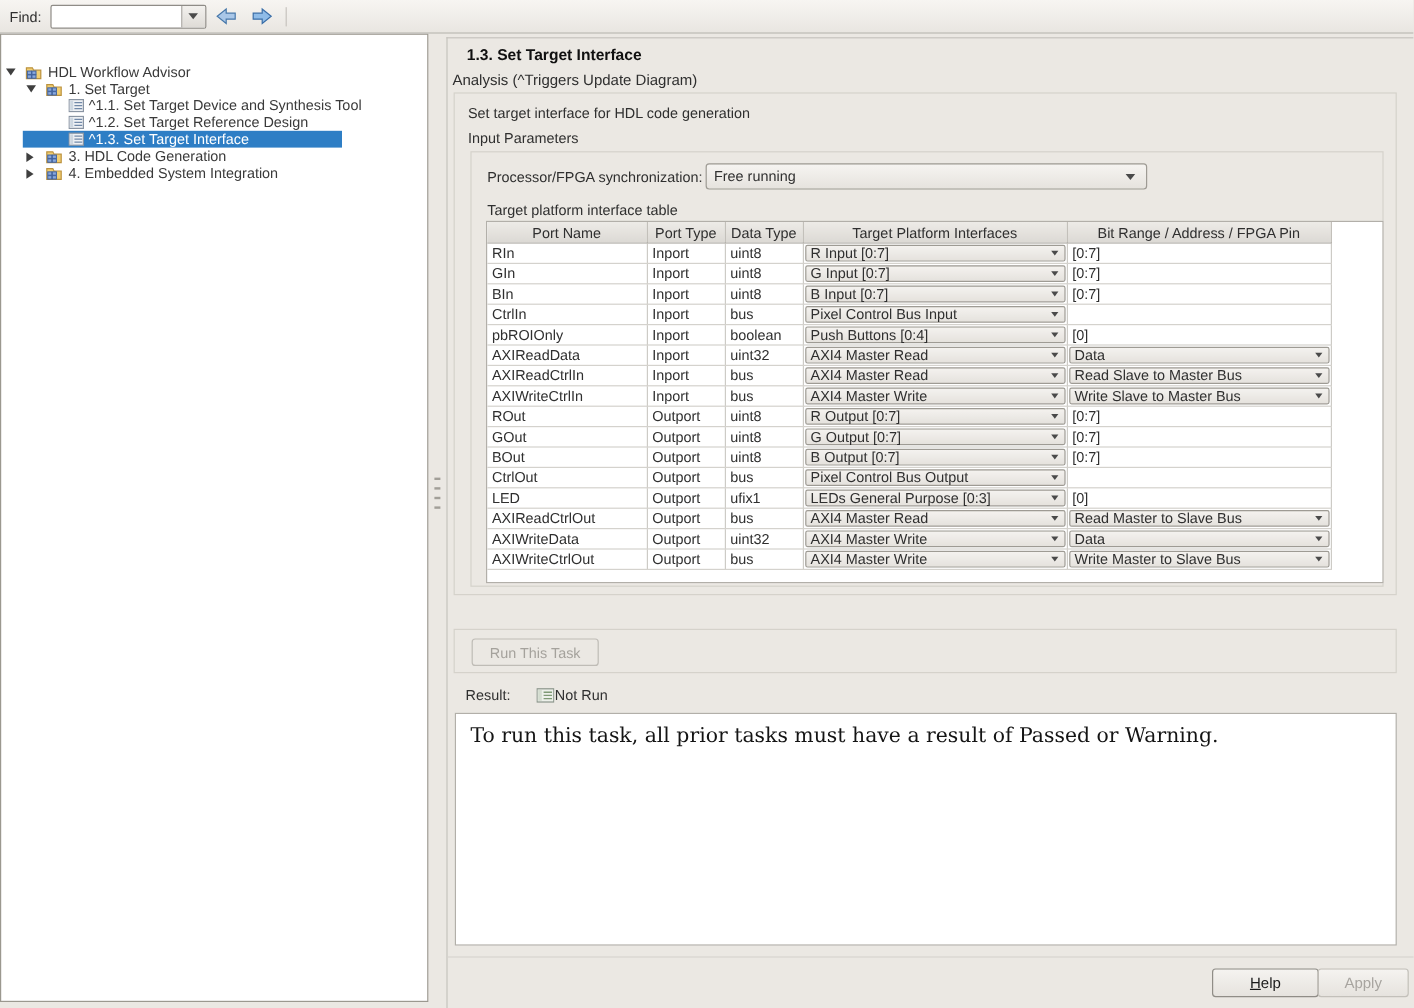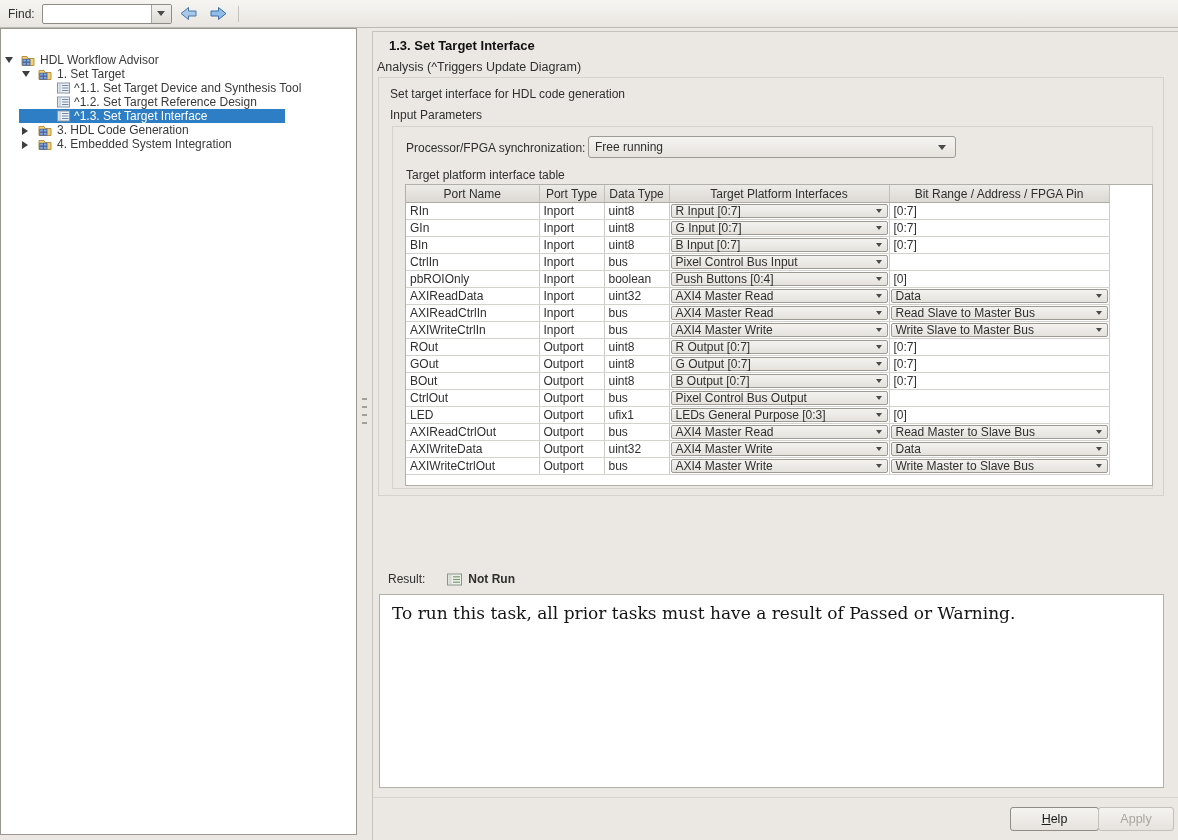--- a/index.html
+++ b/index.html
@@ -63,21 +63,21 @@
   .cell-dd{margin:1px;height:14px;box-sizing:border-box;border:1px solid #9e9b94;border-radius:2px;
     background:linear-gradient(#f4f2ef,#e5e2dd);display:flex;align-items:center;padding-left:4px;position:relative;}
   .cell-dd .tri{position:absolute;right:5px;top:4px;width:0;height:0;
     border-left:3.5px solid transparent;border-right:3.5px solid transparent;border-top:4px solid #4a4a4a;}
   
   .run-panel{position:absolute;left:5px;top:492px;width:786px;height:37px;box-sizing:border-box;border:1px solid #d5d2cb;}
   .run-btn{position:absolute;left:14px;top:7px;width:106px;height:23px;border:1px solid #bfbcb6;border-radius:3px;
     background:#ebe8e3;color:#a5a29c;font:inherit;}
   .result-row{position:absolute;left:15px;top:539px;height:16px;display:flex;align-items:center;}
   .result-row .ricon{margin-left:22px;line-height:0;}
-  .result-row .rval{margin-left:6px;font-weight:bold;}
+  .result-row .rval{margin-left:0;}
   .msg-box{position:absolute;left:6px;top:562px;width:785px;height:194px;box-sizing:border-box;
     background:#fff;border:1px solid #b2afa9;padding:8px 12px;
     font-family:"DejaVu Serif",serif;font-size:17px;color:#141414;}
   .footer-sep{position:absolute;left:0;top:765px;width:806px;border-top:1px solid #d8d5cf;}
   .btn{position:absolute;top:775px;height:24px;border:1px solid #908d87;border-radius:3px;
     background:linear-gradient(#f5f3f0,#e6e3de);font:inherit;font-size:12.5px;color:#1a1a1a;}
   .help-btn{left:637px;width:89px;}
   .apply-btn{left:725px;width:76px;color:#a8a5a0;border-color:#c3c0ba;}
 </style>
 </head>
@@ -461,20 +461,23 @@
                     <span class="tri"></span>
                   </div>
                 </td>
               </tr>
             </tbody>
         </table>
       </div>
     </div>
   </div>
 
+  <div class="run-panel">
+    <button class="run-btn" disabled="">Run This Task</button>
+  </div>
 
   <div class="result-row">
     <span>Result:</span>
     <span class="ricon">
       <svg width="15" height="13" viewBox="0 0 15 13">
         <rect x="0.5" y="1" width="14" height="11" fill="#edf0ea" stroke="#8a958a"></rect>
         <rect x="1.5" y="2" width="3" height="9" fill="#d3dccf"></rect>
         <g stroke="#7f9a75" stroke-width="1.2">
             <line x1="6" y1="3.8" x2="13" y2="3.8"></line>
             <line x1="6" y1="6.5" x2="13" y2="6.5"></line>

